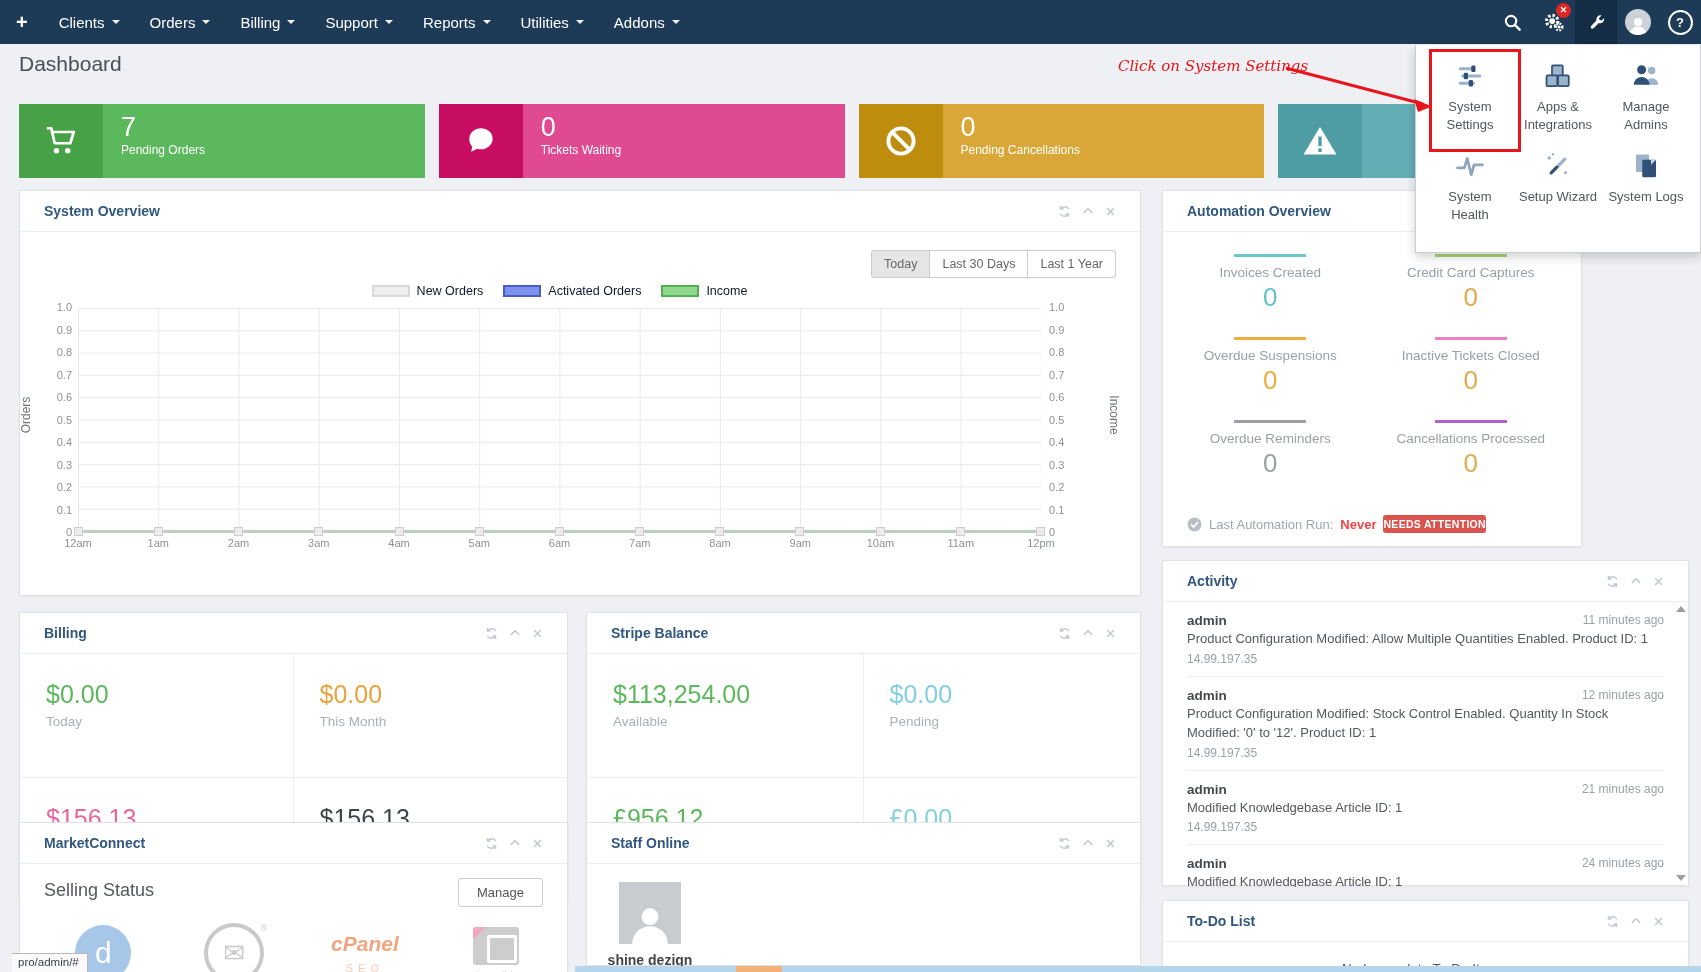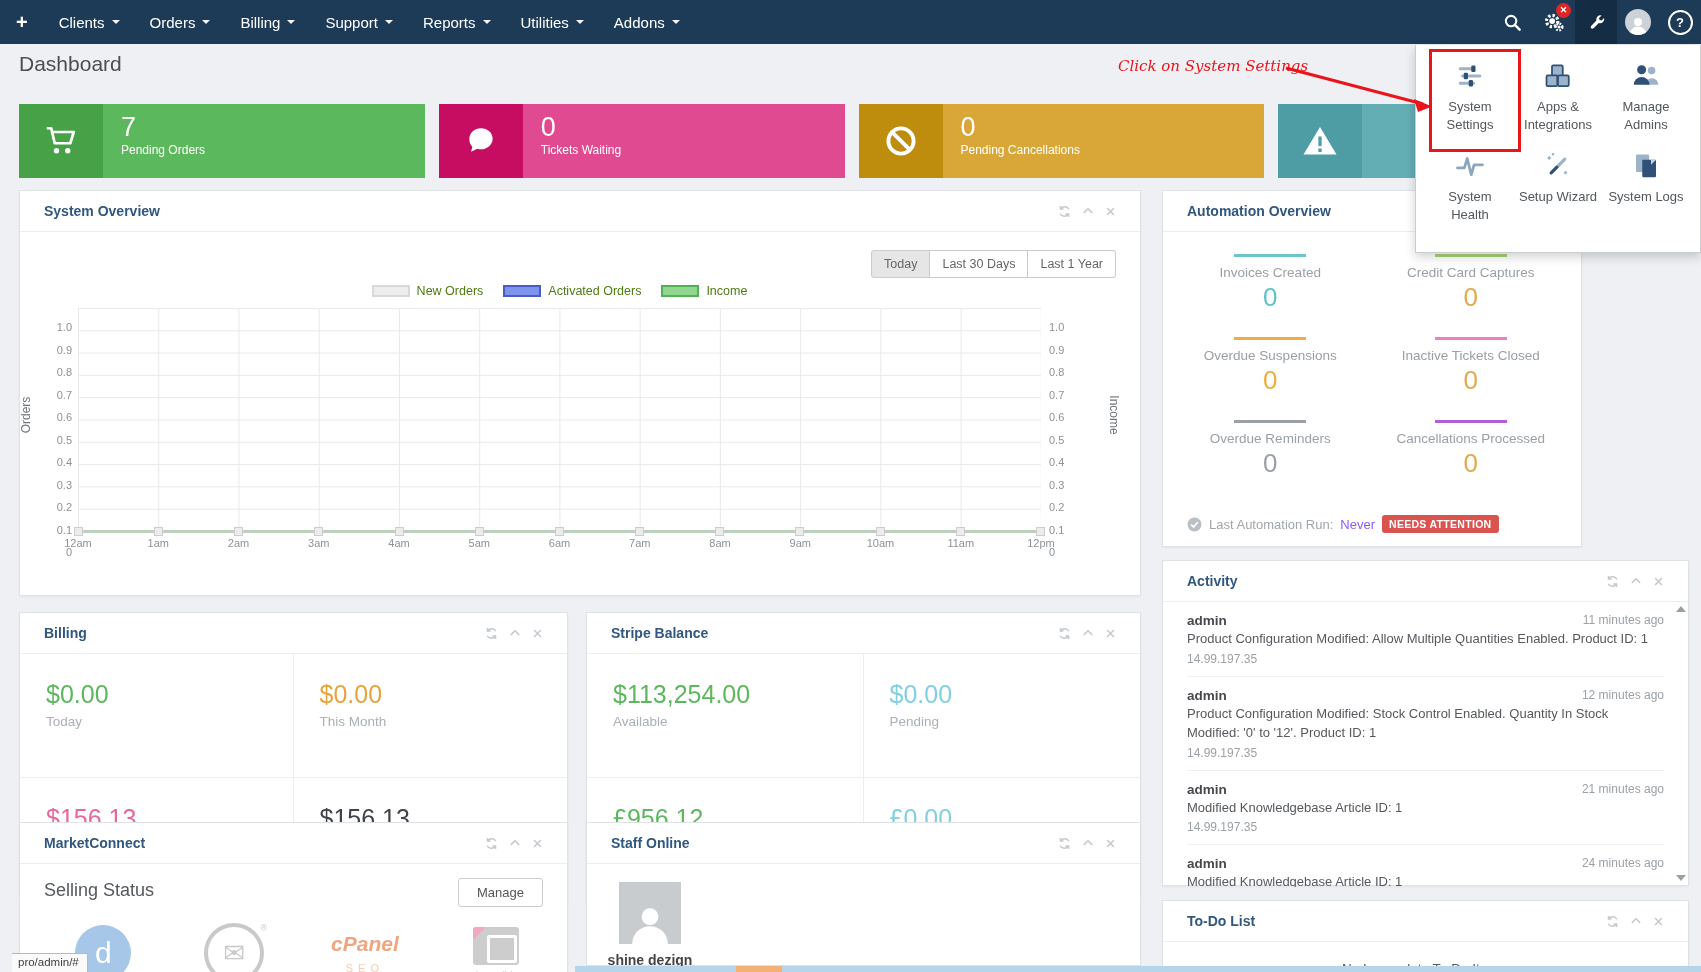--- a/index.html
+++ b/index.html
@@ -40,50 +40,50 @@
   .tool{cursor:pointer;display:flex;align-items:center;}
   
   #system-overview{left:19px;top:190px;width:1122px;height:406px;}
   .so-body{position:relative;height:365px;}
   .range-group{position:absolute;top:18px;right:24px;display:flex;}
   .range-btn{border:1px solid #ccc;background:#fff;color:#666;font-size:12.5px;padding:6px 12px;cursor:pointer;
              border-left-width:0;font-family:inherit;}
   .range-btn:first-child{border-left-width:1px;border-radius:3px 0 0 3px;background:#e6e6e6;}
   .range-btn:last-child{border-radius:0 3px 3px 0;}
   .legend{position:absolute;left:58px;top:52px;width:963px;display:flex;justify-content:center;gap:20px;align-items:center;}
-  .legend-item{display:flex;align-items:center;gap:7px;font-size:12.5px;color:#4d7c0f;}
+  .legend-item{display:flex;align-items:center;gap:7px;font-size:12.5px;color:#0f172a;}
   .swatch{width:38px;height:12px;border:2px solid;box-sizing:border-box;}
   .chart-area{position:absolute;left:58px;top:76px;width:963px;height:223px;
       border-bottom:1px solid #b9b9b9;
       background-image:linear-gradient(to right,#e9e9e9 1px,transparent 1px),
                        linear-gradient(to bottom,#e9e9e9 1px,transparent 1px);
       background-size:calc(100%/12) calc(100%/10);}
   .zero-line{position:absolute;left:0;right:0;bottom:-2px;height:3px;background:#bdd0bc;}
   .markers{position:absolute;left:-4px;right:-4px;bottom:-5px;display:flex;justify-content:space-between;}
   .marker{width:7px;height:7px;background:#ececec;border:1px solid #cdcdcd;}
   .yaxis{position:absolute;top:69px;height:237px;display:flex;flex-direction:column;justify-content:space-between;
-         font-size:11px;color:#8d9296;margin-top:20px;}
+         font-size:11px;color:#8d9296;}
   .yaxis-left{left:20px;width:32px;align-items:flex-end;}
   .yaxis-right{left:1029px;width:32px;align-items:flex-start;}
   .xaxis{position:absolute;left:38px;top:305px;width:1003px;display:flex;justify-content:space-between;
          font-size:11px;color:#8d9296;}
   .xaxis span{width:40px;text-align:center;}
   .axis-title{position:absolute;font-size:12px;color:#6f7478;}
   .axis-title.left{left:-24px;top:176px;transform:rotate(-90deg);width:60px;text-align:center;}
   .axis-title.right{left:1064px;top:176px;transform:rotate(90deg);width:60px;text-align:center;}
   
   #automation{left:1162px;top:190px;width:420px;height:357px;}
   .stats-grid{display:grid;grid-template-columns:1fr 1fr;padding:22px 10px 0 7px;row-gap:24px;}
   .stat{display:flex;flex-direction:column;align-items:center;}
   .stat-line{width:72px;height:3px;margin-bottom:8px;}
   .stat-label{font-size:13.5px;color:#9aa0a6;}
   .stat-value{font-size:26px;font-weight:300;margin-top:2px;}
   .last-run{position:absolute;left:24px;bottom:13px;display:flex;align-items:center;gap:7px;font-size:13px;color:#a0a6ab;}
-  .last-run b{color:#8b5cf6;font-weight:normal;}
-  .badge{background:var(--badge_red,#d9534f);color:#fff;font-size:10.5px;font-weight:bold;padding:3px 7px;
+  .last-run b{color:#ef4444;font-weight:bold;}
+  .badge{background:var(--badge_red,#d9534f);color:#fff;font-size:10.5px;font-weight:bold;padding:3px 0;
          border-radius:3px;letter-spacing:.3px;}
   
   #billing{left:19px;top:612px;width:549px;height:287px;}
   #stripe{left:586px;top:612px;width:555px;height:287px;}
   .money-grid{display:grid;grid-template-columns:1fr 1fr;height:246px;}
   .cell{padding:26px 0 16px 26px;box-sizing:border-box;}
   .cell:nth-child(odd){border-right:1px solid #eee;}
   .cell:nth-child(-n+2){border-bottom:1px solid #eee;}
   .cell-value{font-size:25px;font-weight:300;}
   .cell-label{font-size:13.5px;color:#aab0b5;margin-top:5px;}

